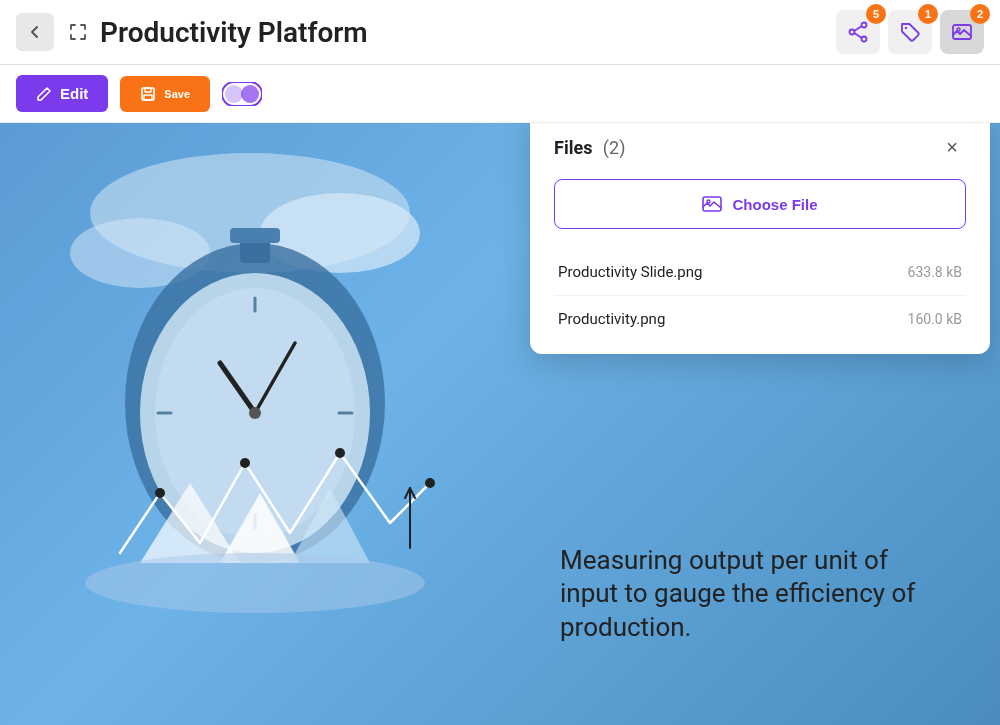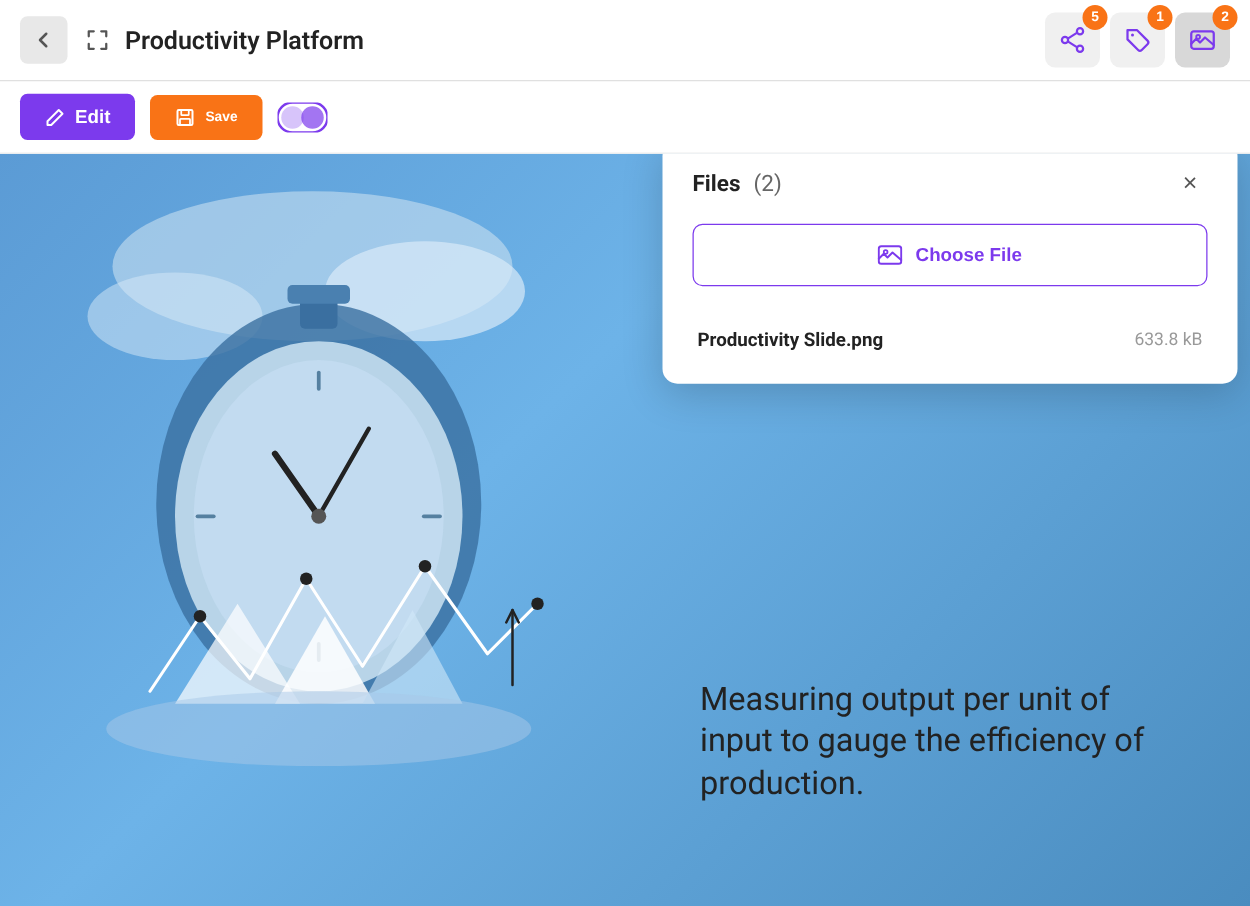--- a/index.html
+++ b/index.html
@@ -46,21 +46,21 @@
       width: 20px;
       height: 20px;
       display: flex;
       align-items: center;
       justify-content: center;
       color: #555;
       margin-left: 2px;
     }
 
     .page-title {
-      font-size: 20px;
+      font-size: 28px;
       font-weight: 600;
       color: #222;
       flex: 1;
     }
 
     .header-actions {
       display: flex;
       align-items: center;
       gap: 8px;
       margin-left: auto;
@@ -268,21 +268,21 @@
       padding: 14px 4px;
       border-bottom: 1px solid #f0f0f0;
     }
 
     .file-item:last-child {
       border-bottom: none;
     }
 
     .file-name {
       font-size: 15px;
-      font-weight: 700;
+      font-weight: 400;
       color: #222;
     }
 
     .file-size {
       font-size: 14px;
       color: #999;
     }
 
     
     svg { display: block; }
@@ -430,17 +430,21 @@
           <path d="M1 13L5 9L8 12L12 8L19 14" stroke="#7c3aed" stroke-width="1.6" stroke-linecap="round" stroke-linejoin="round"></path>
         </svg>
         <span>Choose File</span>
       </button>
 
       <div class="file-list">
         <div class="file-item">
           <span class="file-name">Productivity Slide.png</span>
           <span class="file-size">633.8 kB</span>
         </div>
+        <div class="file-item">
+          <span class="file-name">Productivity.png</span>
+          <span class="file-size">160.0 kB</span>
+        </div>
       </div>
     </div>
 
   </div>
 </div>
 
 </body></html>

